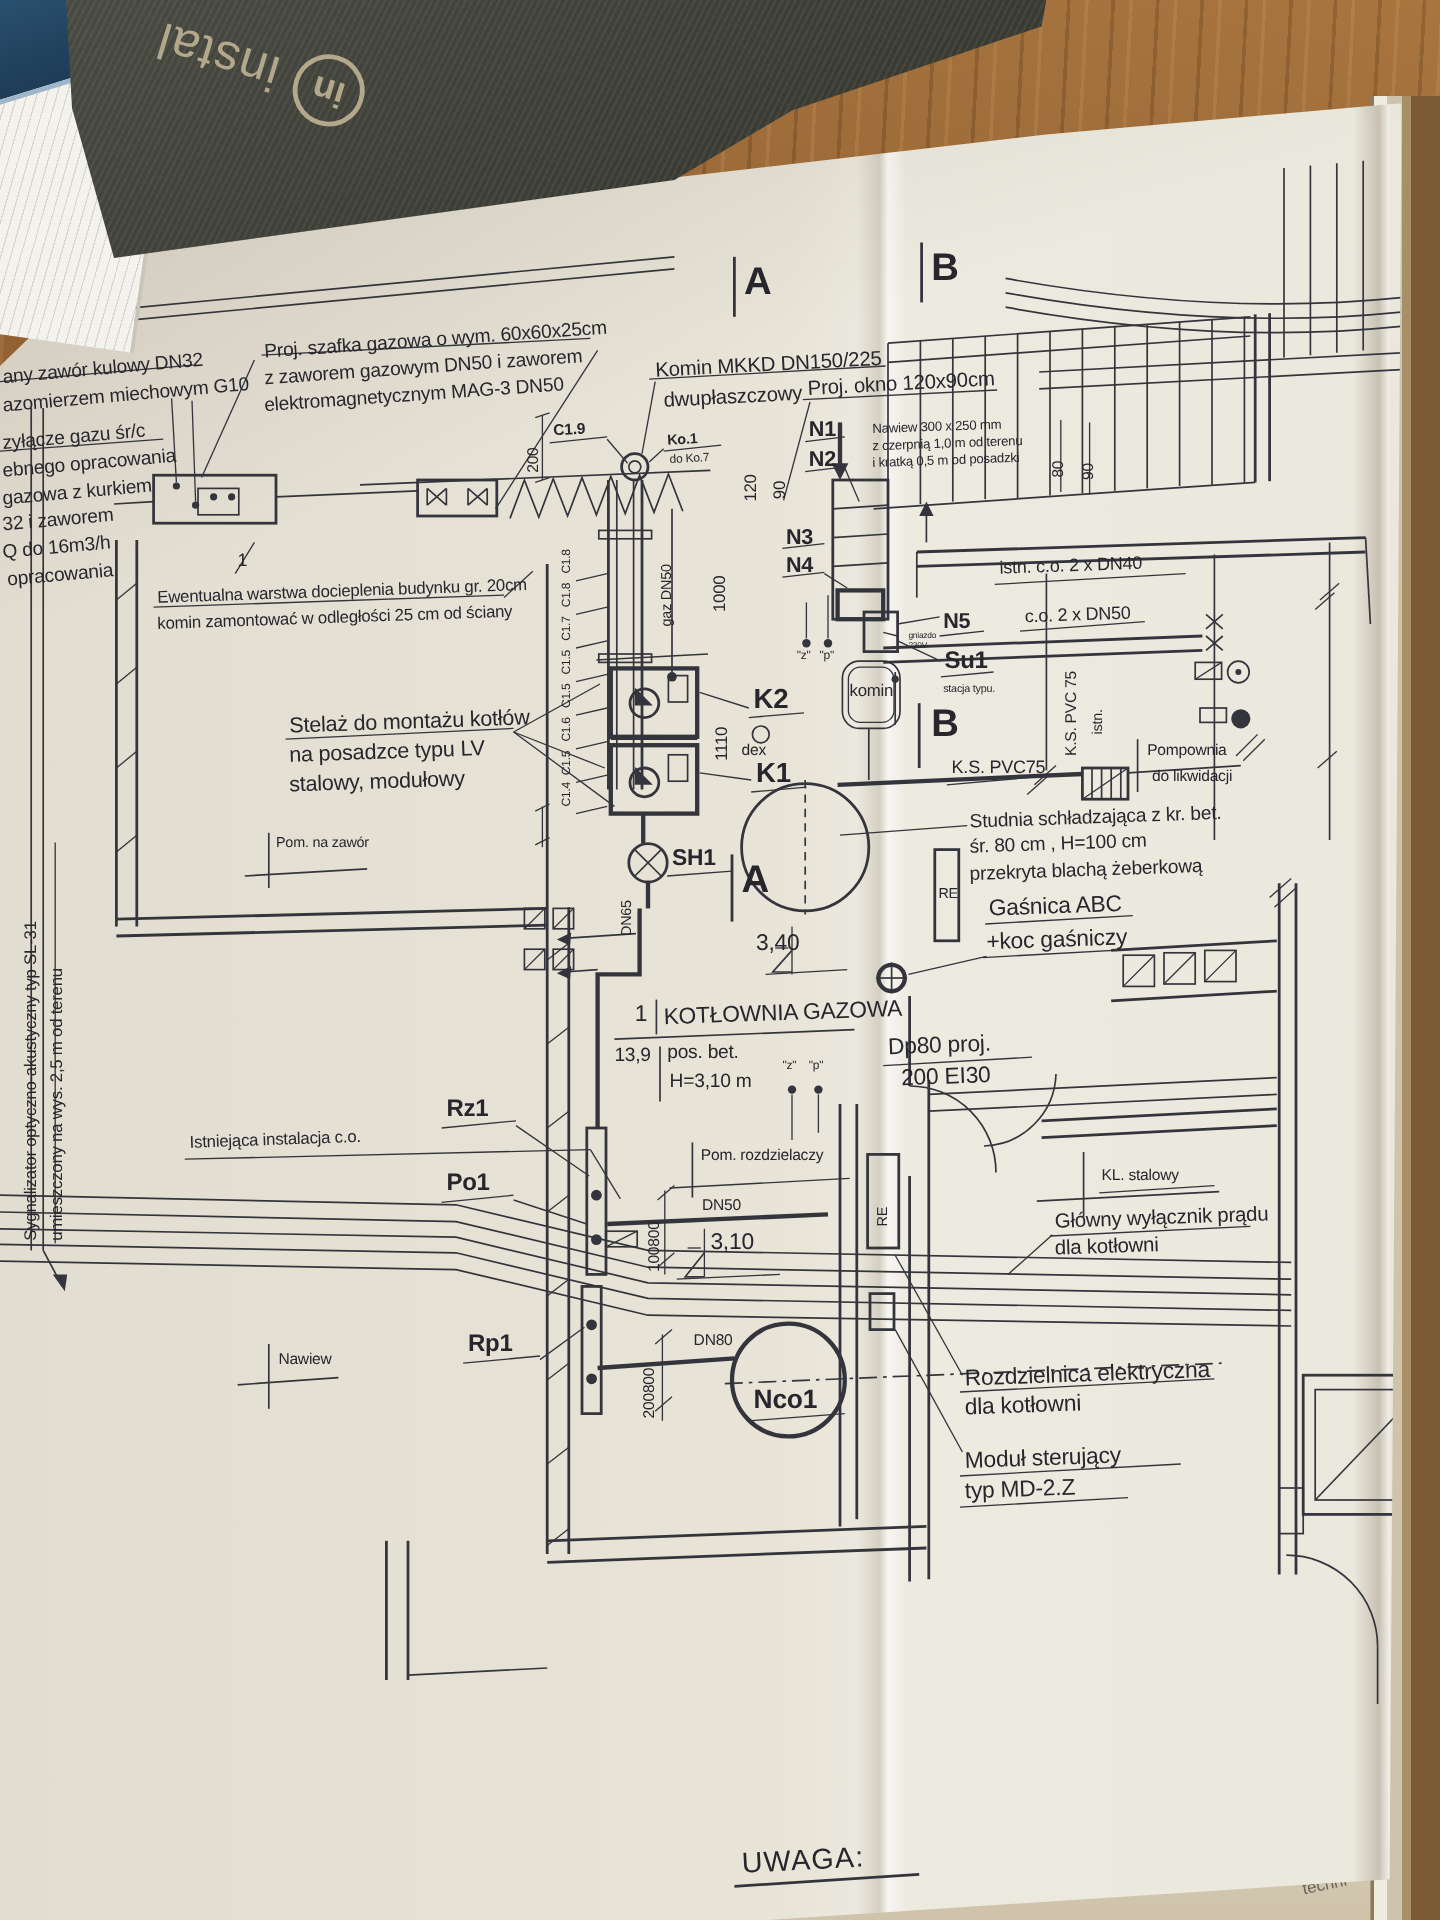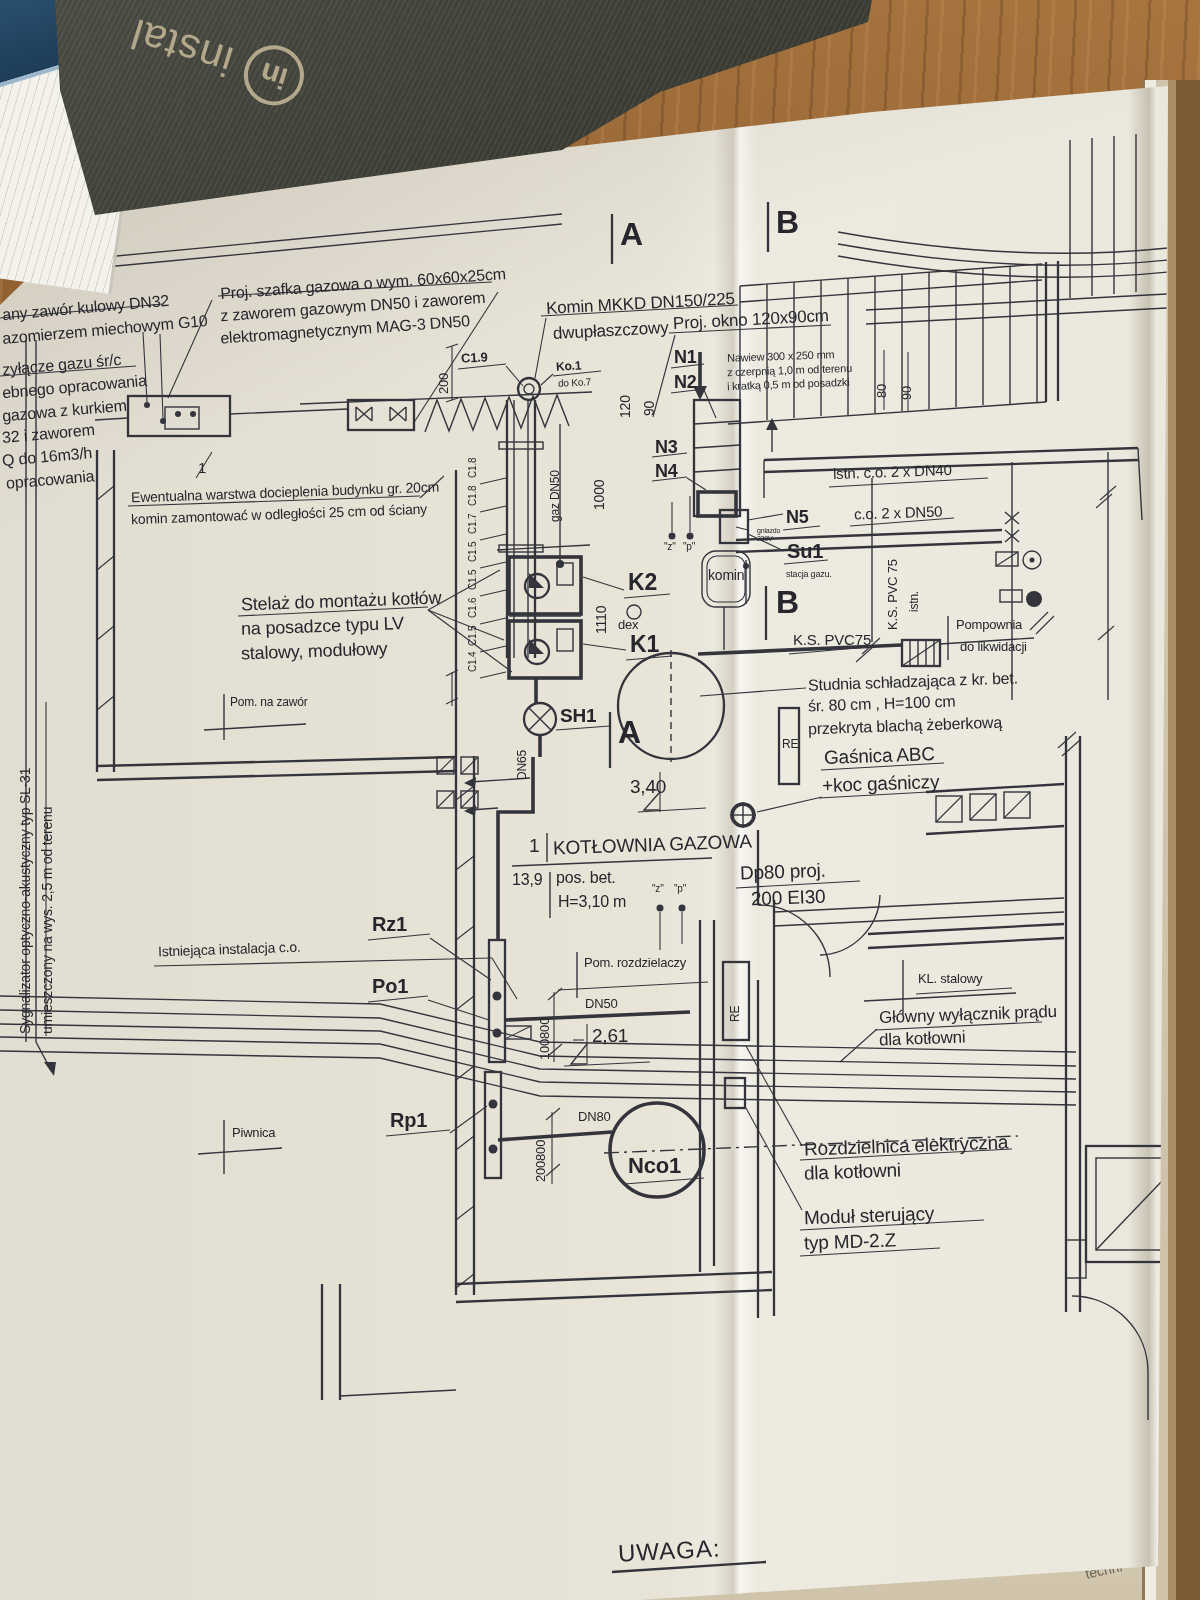--- a/index.html
+++ b/index.html
@@ -460,21 +460,21 @@
     <span class="t s10 rv" style="left:468px;top:534px">C1.7</span>
     <span class="t s10 rv" style="left:468px;top:562px">C1.5</span>
     <span class="t s10 rv" style="left:468px;top:590px">C1.5</span>
     <span class="t s10 rv" style="left:468px;top:618px">C1.6</span>
     <span class="t s10 rv" style="left:468px;top:646px">C1.5</span>
     <span class="t s10 rv" style="left:468px;top:672px">C1.4</span>
     <span class="t s15 r2" style="left:833px;top:464px">istn. c.o. 2 x DN40</span>
     <span class="t s15 r2" style="left:854px;top:505px">c.o. 2 x DN50</span>
     <span class="t s18 b" style="left:786px;top:508px">N5</span>
     <span class="t s20 b" style="left:787px;top:541px">Su1</span>
-    <span class="t s9" style="left:786px;top:570px">stacja gazu.</span>
+    <span class="t s9" style="left:786px;top:570px">stacja typu.</span>
     <span class="t s7" style="left:757px;top:527px">gniazdo</span>
     <span class="t s7" style="left:757px;top:535px">230V</span>
     <span class="t s14" style="left:708px;top:568px">komin</span>
     <span class="t s10" style="left:664px;top:542px">"z"</span>
     <span class="t s10" style="left:683px;top:542px">"p"</span>
     <span class="t s32 b" style="left:776px;top:586px">B</span>
     <span class="t s15" style="left:793px;top:632px">K.S. PVC75</span>
     <span class="t s13 rv" style="left:886px;top:630px">K.S. PVC 75</span>
     <span class="t s12 rv" style="left:908px;top:612px">istn.</span>
     <span class="t s13" style="left:956px;top:618px">Pompownia</span>
@@ -511,25 +511,25 @@
     <span class="t s12 rv" style="left:516px;top:780px">DN65</span>
     <span class="t s14 rv" style="left:18px;top:1034px">Sygnalizator optyczno-akustyczny typ SL-31</span>
     <span class="t s14 rv" style="left:40px;top:1034px">umieszczony na wys. 2,5 m od terenu</span>
     <span class="t s20 b" style="left:372px;top:914px">Rz1</span>
     <span class="t s20 b" style="left:372px;top:976px">Po1</span>
     <span class="t s20 b" style="left:390px;top:1110px">Rp1</span>
     <span class="t s14 r2" style="left:158px;top:942px">Istniejąca instalacja c.o.</span>
     <span class="t s13" style="left:584px;top:956px">Pom. rozdzielaczy</span>
     <span class="t s13" style="left:585px;top:997px">DN50</span>
     <span class="t s13 rv" style="left:538px;top:1060px">100800</span>
-    <span class="t s19" style="left:592px;top:1026px">2,61</span>
+    <span class="t s19" style="left:592px;top:1026px">3,10</span>
     <span class="t s13" style="left:578px;top:1110px">DN80</span>
     <span class="t s13 rv" style="left:534px;top:1182px">200800</span>
     <span class="t s22 b" style="left:628px;top:1154px">Nco1</span>
-    <span class="t s13" style="left:232px;top:1126px">Piwnica</span>
+    <span class="t s13" style="left:232px;top:1126px">Nawiew</span>
     <span class="t s13" style="left:918px;top:972px">KL. stalowy</span>
     <span class="t s17 r2" style="left:879px;top:1006px">Główny wyłącznik prądu</span>
     <span class="t s17 r2" style="left:879px;top:1030px">dla kotłowni</span>
     <span class="t s12 rv" style="left:729px;top:1022px">RE</span>
     <span class="t s19 r2" style="left:804px;top:1136px">Rozdzielnica elektryczna</span>
     <span class="t s19 r2" style="left:804px;top:1162px">dla kotłowni</span>
     <span class="t s19 r2" style="left:804px;top:1206px">Moduł sterujący</span>
     <span class="t s19 r2" style="left:804px;top:1232px">typ MD-2.Z</span>
     <span class="t s24 r3" style="left:618px;top:1538px;letter-spacing:1px">UWAGA:</span>
     <span class="t s15" style="left:198px;top:460px">1</span>

